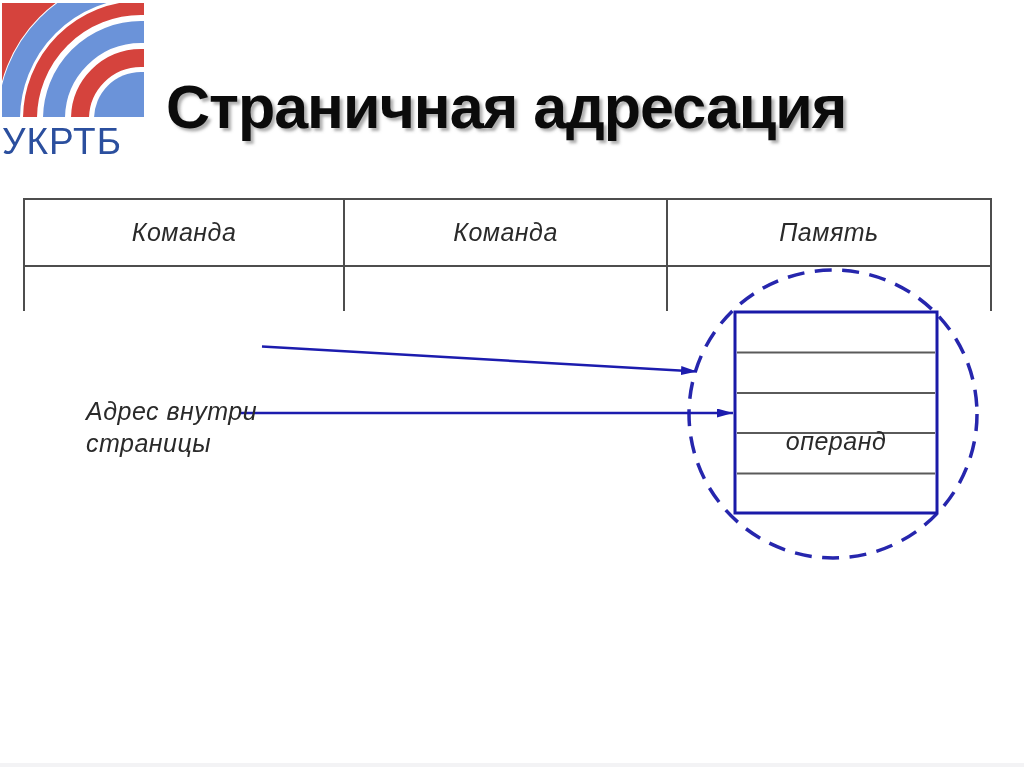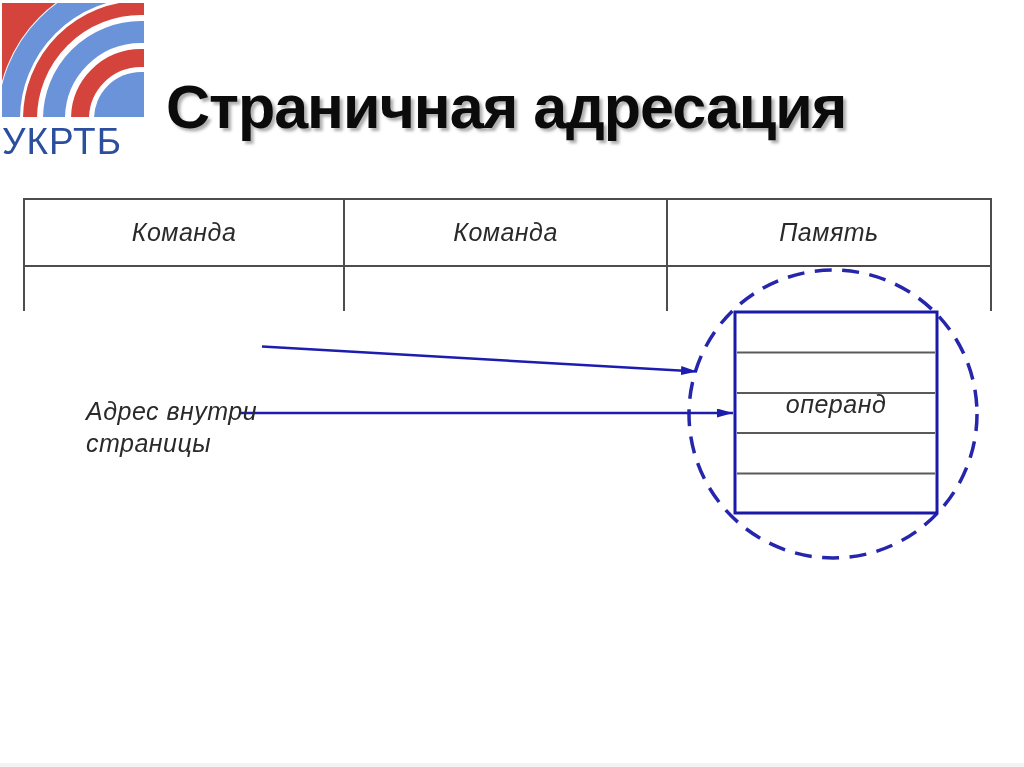--- a/index.html
+++ b/index.html
@@ -100,21 +100,21 @@
     position: absolute;
     left: 86px;
     top: 387px;
     white-space: pre-line;
     line-height: 32px;
     margin-top: 8px;
   }
   .operand-cell {
     position: absolute;
     left: 737px;
-    top: 380px;
+    top: 417px;
     width: 198px;
     height: 48px;
     display: flex;
     align-items: center;
     justify-content: center;
   }
   .bottom-strip {
     position: absolute;
     left: 0;
     bottom: 0;

